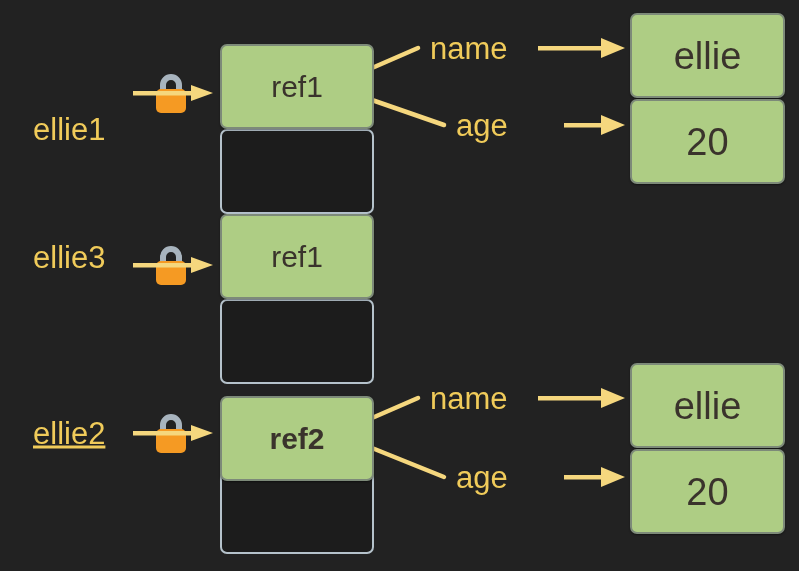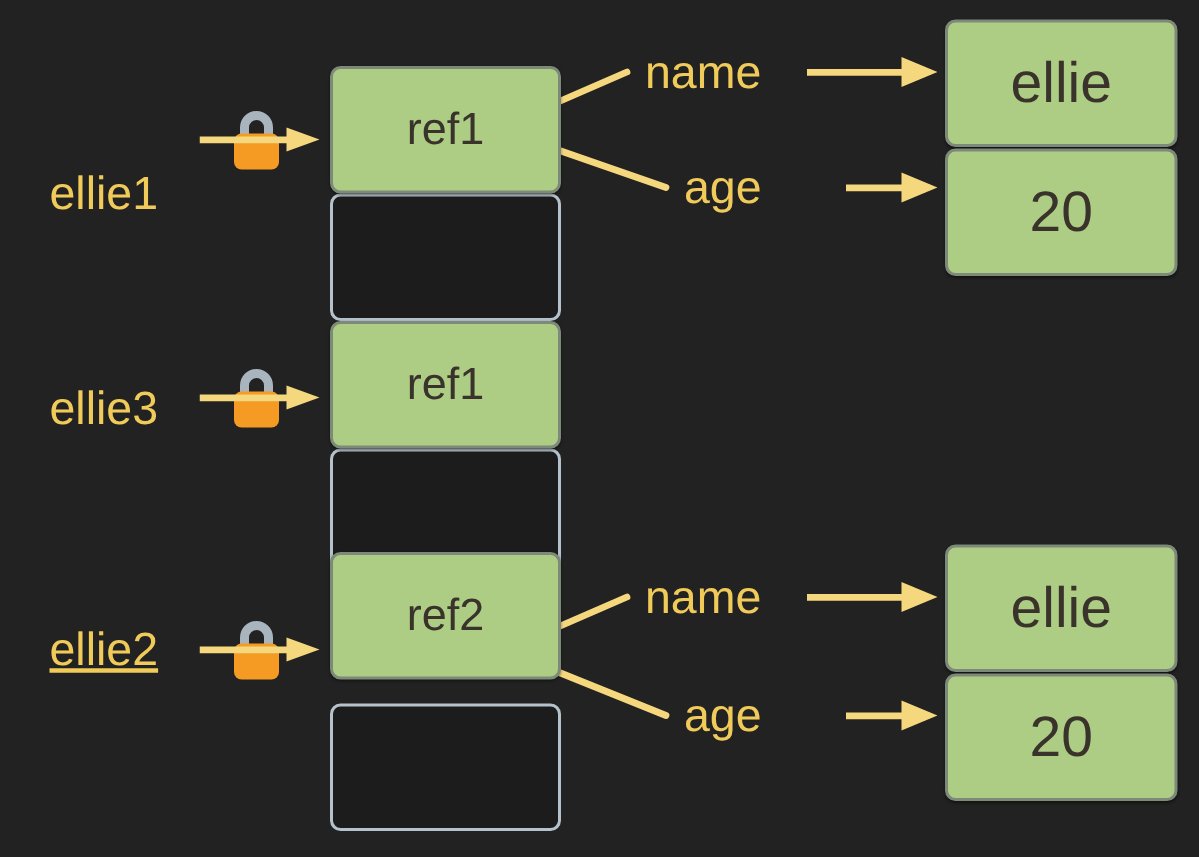--- a/index.html
+++ b/index.html
@@ -129,21 +129,21 @@
           <path d="M13 21 V15 a8 8 0 0 1 16 0 V21" fill="none" stroke="#a8b4be" stroke-width="6" stroke-linecap="round"></path>
           <rect x="6" y="19" width="30" height="24" rx="5" ry="5" fill="#f59a23"></rect>
         </svg>
       </div>
       <div class="bind-arrow" style="left: 133px; top: 93px; width: 84px;">
         <svg viewBox="0 0 84 26" preserveAspectRatio="none">
           <rect x="0" y="11" width="64" height="4.5" fill="#f5d77e"></rect>
           <path d="M58 5 L80 13 L58 21 Z" fill="#f5d77e"></path>
         </svg>
       </div>
-      <div class="var-label" style="left: 33px; top: 272px;">ellie3</div>
+      <div class="var-label" style="left: 33px; top: 257px;">ellie3</div>
       <div class="lock" style="left: 150px; top: 265px;">
         <svg viewBox="0 0 42 46">
           <path d="M13 21 V15 a8 8 0 0 1 16 0 V21" fill="none" stroke="#a8b4be" stroke-width="6" stroke-linecap="round"></path>
           <rect x="6" y="19" width="30" height="24" rx="5" ry="5" fill="#f59a23"></rect>
         </svg>
       </div>
       <div class="bind-arrow" style="left: 133px; top: 265px; width: 84px;">
         <svg viewBox="0 0 84 26" preserveAspectRatio="none">
           <rect x="0" y="11" width="64" height="4.5" fill="#f5d77e"></rect>
           <path d="M58 5 L80 13 L58 21 Z" fill="#f5d77e"></path>
@@ -170,21 +170,21 @@
       </div>
       <div class="cell empty" style="left: 0px; top: 85px; width: 154px; height: 85px; z-index: 1;">
         <span class="cell-text"></span>
       </div>
       <div class="cell filled" style="left: 0px; top: 170px; width: 154px; height: 85px; z-index: 2;">
         <span class="cell-text">ref1</span>
       </div>
       <div class="cell empty" style="left: 0px; top: 255px; width: 154px; height: 85px; z-index: 1;">
         <span class="cell-text"></span>
       </div>
-      <div class="cell filled" style="left: 0px; top: 324px; width: 154px; height: 85px; z-index: 2;">
+      <div class="cell filled" style="left: 0px; top: 352px; width: 154px; height: 85px; z-index: 2; font-weight: bold;">
         <span class="cell-text">ref2</span>
       </div>
       <div class="cell empty" style="left: 0px; top: 425px; width: 154px; height: 85px; z-index: 1;">
         <span class="cell-text"></span>
       </div>
     </div>
 
   <div id="objects-layer">
       <div class="connector" style="left: 372px; top: 48px; width: 46px; height: 20px;">
         <svg width="46" height="20" viewBox="0 0 46 20">

